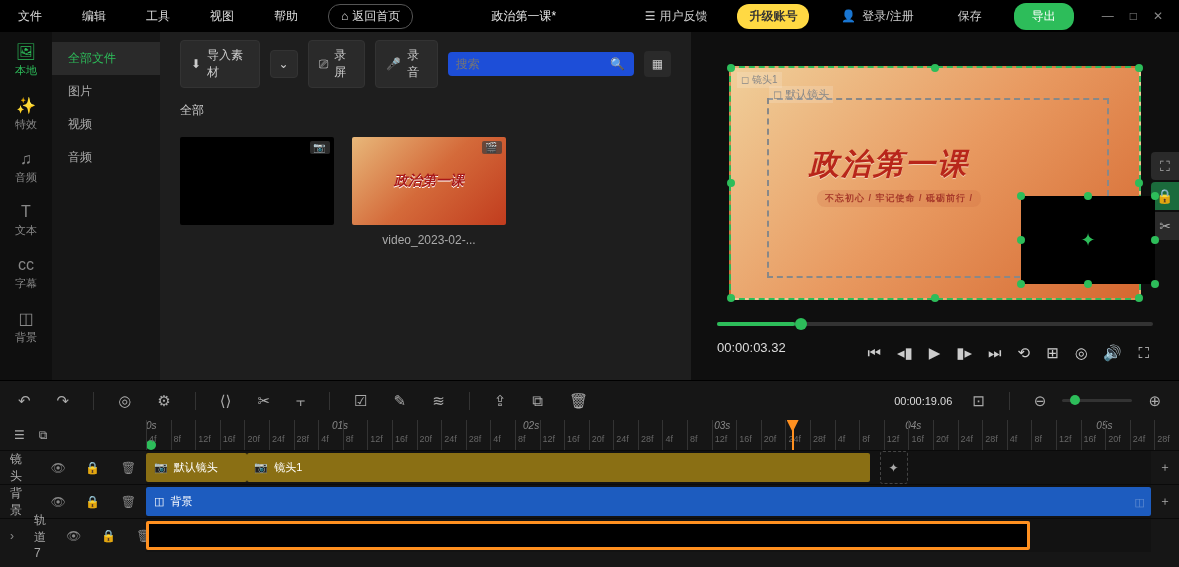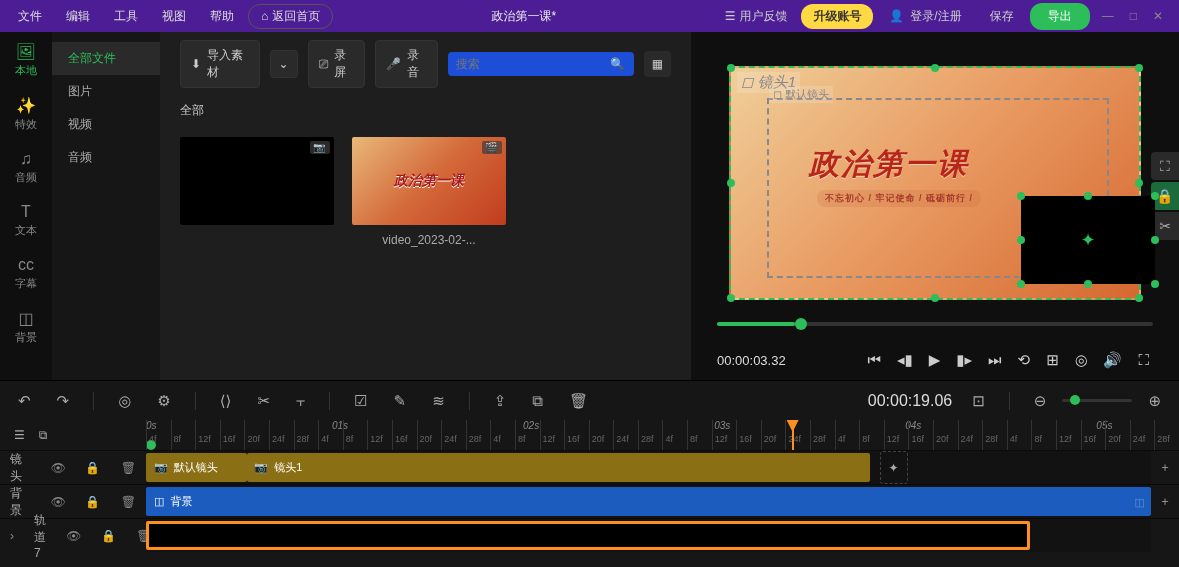--- a/index.html
+++ b/index.html
@@ -1,19 +1,19 @@
 <!DOCTYPE html>
 <html><head>
 <meta charset="utf-8">
 <style>
 * { margin: 0; padding: 0; box-sizing: border-box; font-family: "Microsoft YaHei", sans-serif; }
 body { background: #1a1a1a; color: #ccc; width: 1179px; height: 567px; overflow: hidden; font-size: 12px; }
 
 
-.menubar { height: 32px; background: #4c1d95; display: flex; align-items: center; padding: 16px 8px; gap: 4px; }
+.menubar { height: 32px; background: #000000; display: flex; align-items: center; padding: 16px 8px; gap: 20px; }
 .menubar .menu-item { padding: 4px 10px; cursor: pointer; color: #ddd; }
 .menubar .return-home { border: 1px solid #555; border-radius: 12px; padding: 3px 12px; display: flex; align-items: center; gap: 4px; }
 .menubar .spacer { flex: 1; }
 .menubar .project-title { color: #eee; }
 .menubar .feedback { display: flex; align-items: center; gap: 4px; padding: 0 10px; }
 .menubar .upgrade { background: #ffd943; color: #333; border-radius: 12px; padding: 4px 12px; font-weight: 700; }
 .menubar .login { display: flex; align-items: center; gap: 6px; padding: 0 12px; }
 .menubar .save { padding: 0 12px; }
 .menubar .export { background: #2dbd5a; color: #fff; border-radius: 12px; padding: 5px 18px; }
 .menubar .winbtns { display: flex; gap: 16px; padding: 0 8px; color: #888; }
@@ -47,45 +47,45 @@
 .video-title { color: #a81818; font-weight: bold; font-size: 14px; font-style: italic; text-shadow: 0 1px 0 #fff; }
 
 
 .preview { width: 488px; background: #0f0f0f; display: flex; flex-direction: column; position: relative; }
 .canvas-area { flex: 1; display: flex; align-items: center; justify-content: center; padding: 18px 26px 6px; position: relative; }
 .canvas { width: 412px; height: 234px; background: linear-gradient(135deg,#f0cf9a,#e89960,#d56830); position: relative; border: 2px dashed #2dbd5a; }
 .canvas .handle { position: absolute; width: 8px; height: 8px; background: #2dbd5a; border-radius: 50%; }
 .canvas .h-tl { top:-4px; left:-4px;} .canvas .h-tr{top:-4px;right:-4px;} .canvas .h-bl{bottom:-4px;left:-4px;} .canvas .h-br{bottom:-4px;right:-4px;}
 .canvas .h-tm{top:-4px;left:50%;margin-left:-4px;} .canvas .h-bm{bottom:-4px;left:50%;margin-left:-4px;}
 .canvas .h-ml{left:-4px;top:50%;margin-top:-4px;} .canvas .h-mr{right:-4px;top:50%;margin-top:-4px;}
-.scene-label { position: absolute; top: 4px; left: 6px; color: #888; font-size: 15px; background: rgba(255,255,255,.15); padding: 1px 4px; font-style: italic; }
+.scene-label { position: absolute; top: 4px; left: 6px; color: #888; font-size: 10px; background: rgba(255,255,255,.15); padding: 1px 4px; }
 .inner-dash { position: absolute; top: 30px; left: 36px; right: 30px; bottom: 20px; border: 2px dashed #888; }
 .inner-label { position: absolute; top: -14px; left: 0; color: #888; font-size: 11px; background: rgba(255,255,255,.15); padding: 1px 4px; }
 .pip { position: absolute; right: -16px; bottom: 14px; width: 134px; height: 88px; background: #000; }
 .pip-center { position: absolute; top: 50%; left: 50%; transform: translate(-50%,-50%); color: #2dbd5a; font-size: 18px; }
 .canvas-title { position: absolute; top: 76px; left: 78px; color: #b8261a; font-size: 30px; font-weight: bold; font-style: italic; letter-spacing: 2px; text-shadow: 0 1px 0 rgba(255,255,255,.5); }
 .canvas-sub { position: absolute; top: 122px; left: 86px; color: #a83a2b; font-size: 9px; letter-spacing: 1px; background: rgba(200,100,60,.2); padding: 2px 8px; border-radius: 8px; font-weight: bold; }
 .side-tools { position: absolute; right: 0; top: 120px; display: flex; flex-direction: column; gap: 2px; }
 .side-tools .st { width: 28px; height: 28px; background: #2a2a2a; display: flex; align-items: center; justify-content: center; cursor: pointer; color: #aaa; font-size: 14px; border-bottom-left-radius: 4px; border-top-left-radius: 4px; }
 .side-tools .st.g { background: #1b6b3c; color: #fff; }
 .progress { height: 18px; padding: 0 26px; }
 .pbar { height: 4px; background: #333; border-radius: 2px; position: relative; }
 .pfill { position: absolute; left: 0; top: 0; height: 100%; width: 18%; background: #2dbd5a; border-radius: 2px; }
 .pdot { position: absolute; left: 18%; top: -4px; width: 12px; height: 12px; background: #2dbd5a; border-radius: 50%; }
-.controls { height: 40px; display: flex; align-items: center; padding: 0 26px; gap: 8px; }
+.controls { height: 40px; display: flex; padding: 0 26px; gap: 8px; }
 .controls .time { color: #ddd; font-size: 13px; }
 .controls .cspacer { flex: 1; }
 .controls .cbtn { color: #ccc; cursor: pointer; font-size: 15px; padding: 4px; }
 
 
 .toolrow { height: 40px; background: #161616; display: flex; align-items: center; padding: 0 12px; gap: 14px; border-top: 1px solid #000; }
 .toolrow .tb { color: #aaa; cursor: pointer; font-size: 15px; padding: 4px 6px; }
 .toolrow .sep { width: 1px; height: 18px; background: #333; margin: 0 4px; }
 .toolrow .tspacer { flex: 1; }
-.toolrow .tl-time { color: #ddd; font-size: 16px; }
+.toolrow .tl-time { color: #ddd; font-size: 11px; }
 .zoom { display: flex; align-items: center; gap: 10px; }
 .zoom .ztrack { width: 70px; height: 3px; background: #333; border-radius: 2px; position: relative; }
 .zoom .zdot { position: absolute; left: 8px; top: -4px; width: 10px; height: 10px; background: #2dbd5a; border-radius: 50%; }
 
 
 .timeline { background: #161616; height: 147px; display: flex; flex-direction: column; }
 .ruler-row { display: flex; height: 30px; }
 .ruler-left { width: 146px; display: flex; align-items: center; gap: 14px; padding-left: 14px; color: #aaa; }
 .ruler { flex: 1; position: relative; overflow: hidden; font-size: 9px; color: #666; }
 .ruler .marks { position: absolute; top: 0; left: 0; right: 0; height: 100%; display: flex; }

